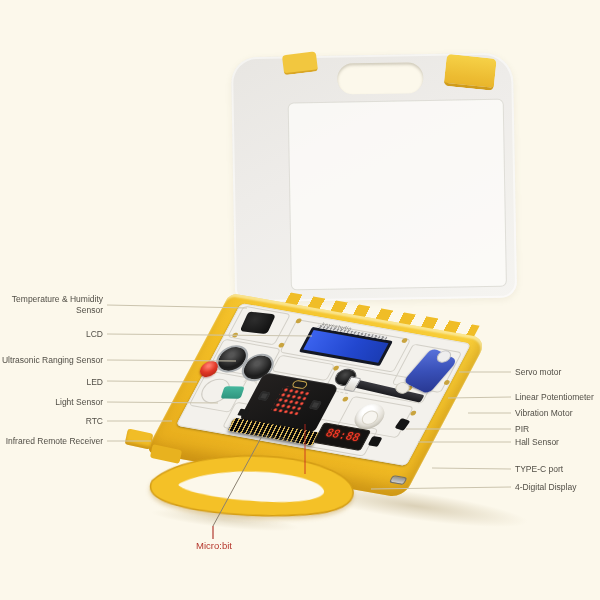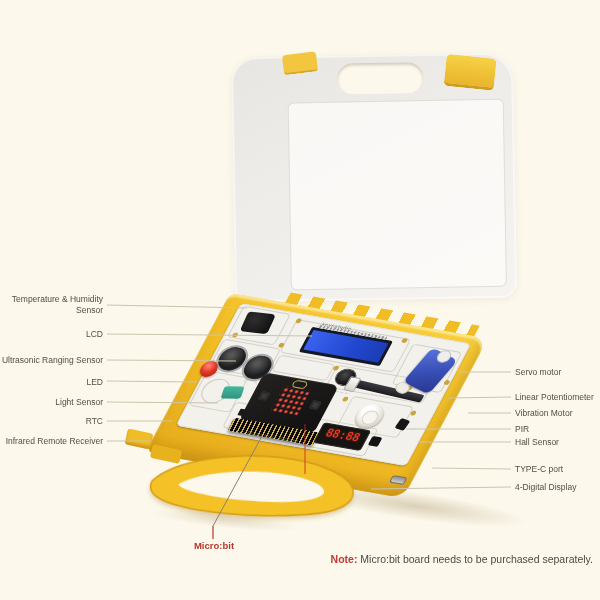--- a/index.html
+++ b/index.html
@@ -116,21 +116,21 @@
     background:#e8b21f;transform:rotate(12deg);}
   .handle{position:absolute;left:146px;top:446px;width:215px;height:85px;transform:rotate(3deg);
     filter:drop-shadow(0 3px 2px rgba(170,120,20,.3));}
 
   
   .lines{position:absolute;left:0;top:0;}
   .lbl{position:absolute;font-size:8.5px;color:#514e46;line-height:10.5px;}
   .lbl-l{left:-3px;width:106px;text-align:right;}
   .lbl-r{left:515px;width:110px;text-align:left;}
   .lbl-mb{position:absolute;left:168px;top:540px;width:92px;text-align:center;
-    font-size:9.5px;font-weight:bold;color:#b5372c;}
+    font-size:9.5px;font-weight:normal;color:#b5372c;}
   .note{position:absolute;right:7px;top:553px;font-size:10.5px;color:#4c4a43;}
   .note b{color:#c23b34;}
 </style>
 </head>
 <body>
 
 <div class="stage">
 
   <div class="shadow1"></div>
   <div class="shadow2"></div>
@@ -244,15 +244,14 @@
   <div class="lbl lbl-r" style="top:367px">Servo motor</div>
   <div class="lbl lbl-r" style="top:392px">Linear Potentiometer</div>
   <div class="lbl lbl-r" style="top:408px">Vibration Motor</div>
   <div class="lbl lbl-r" style="top:424px">PIR</div>
   <div class="lbl lbl-r" style="top:437px">Hall Sensor</div>
   <div class="lbl lbl-r" style="top:464px">TYPE-C port</div>
   <div class="lbl lbl-r" style="top:482px">4-Digital Display</div>
 
   <div class="lbl-mb">Micro:bit</div>
 
-  <div class="note"><b>Note:</b><span> Micro:bit board needs to be purchased separately.</span></div>
 
 </div>
 
 </body></html>

